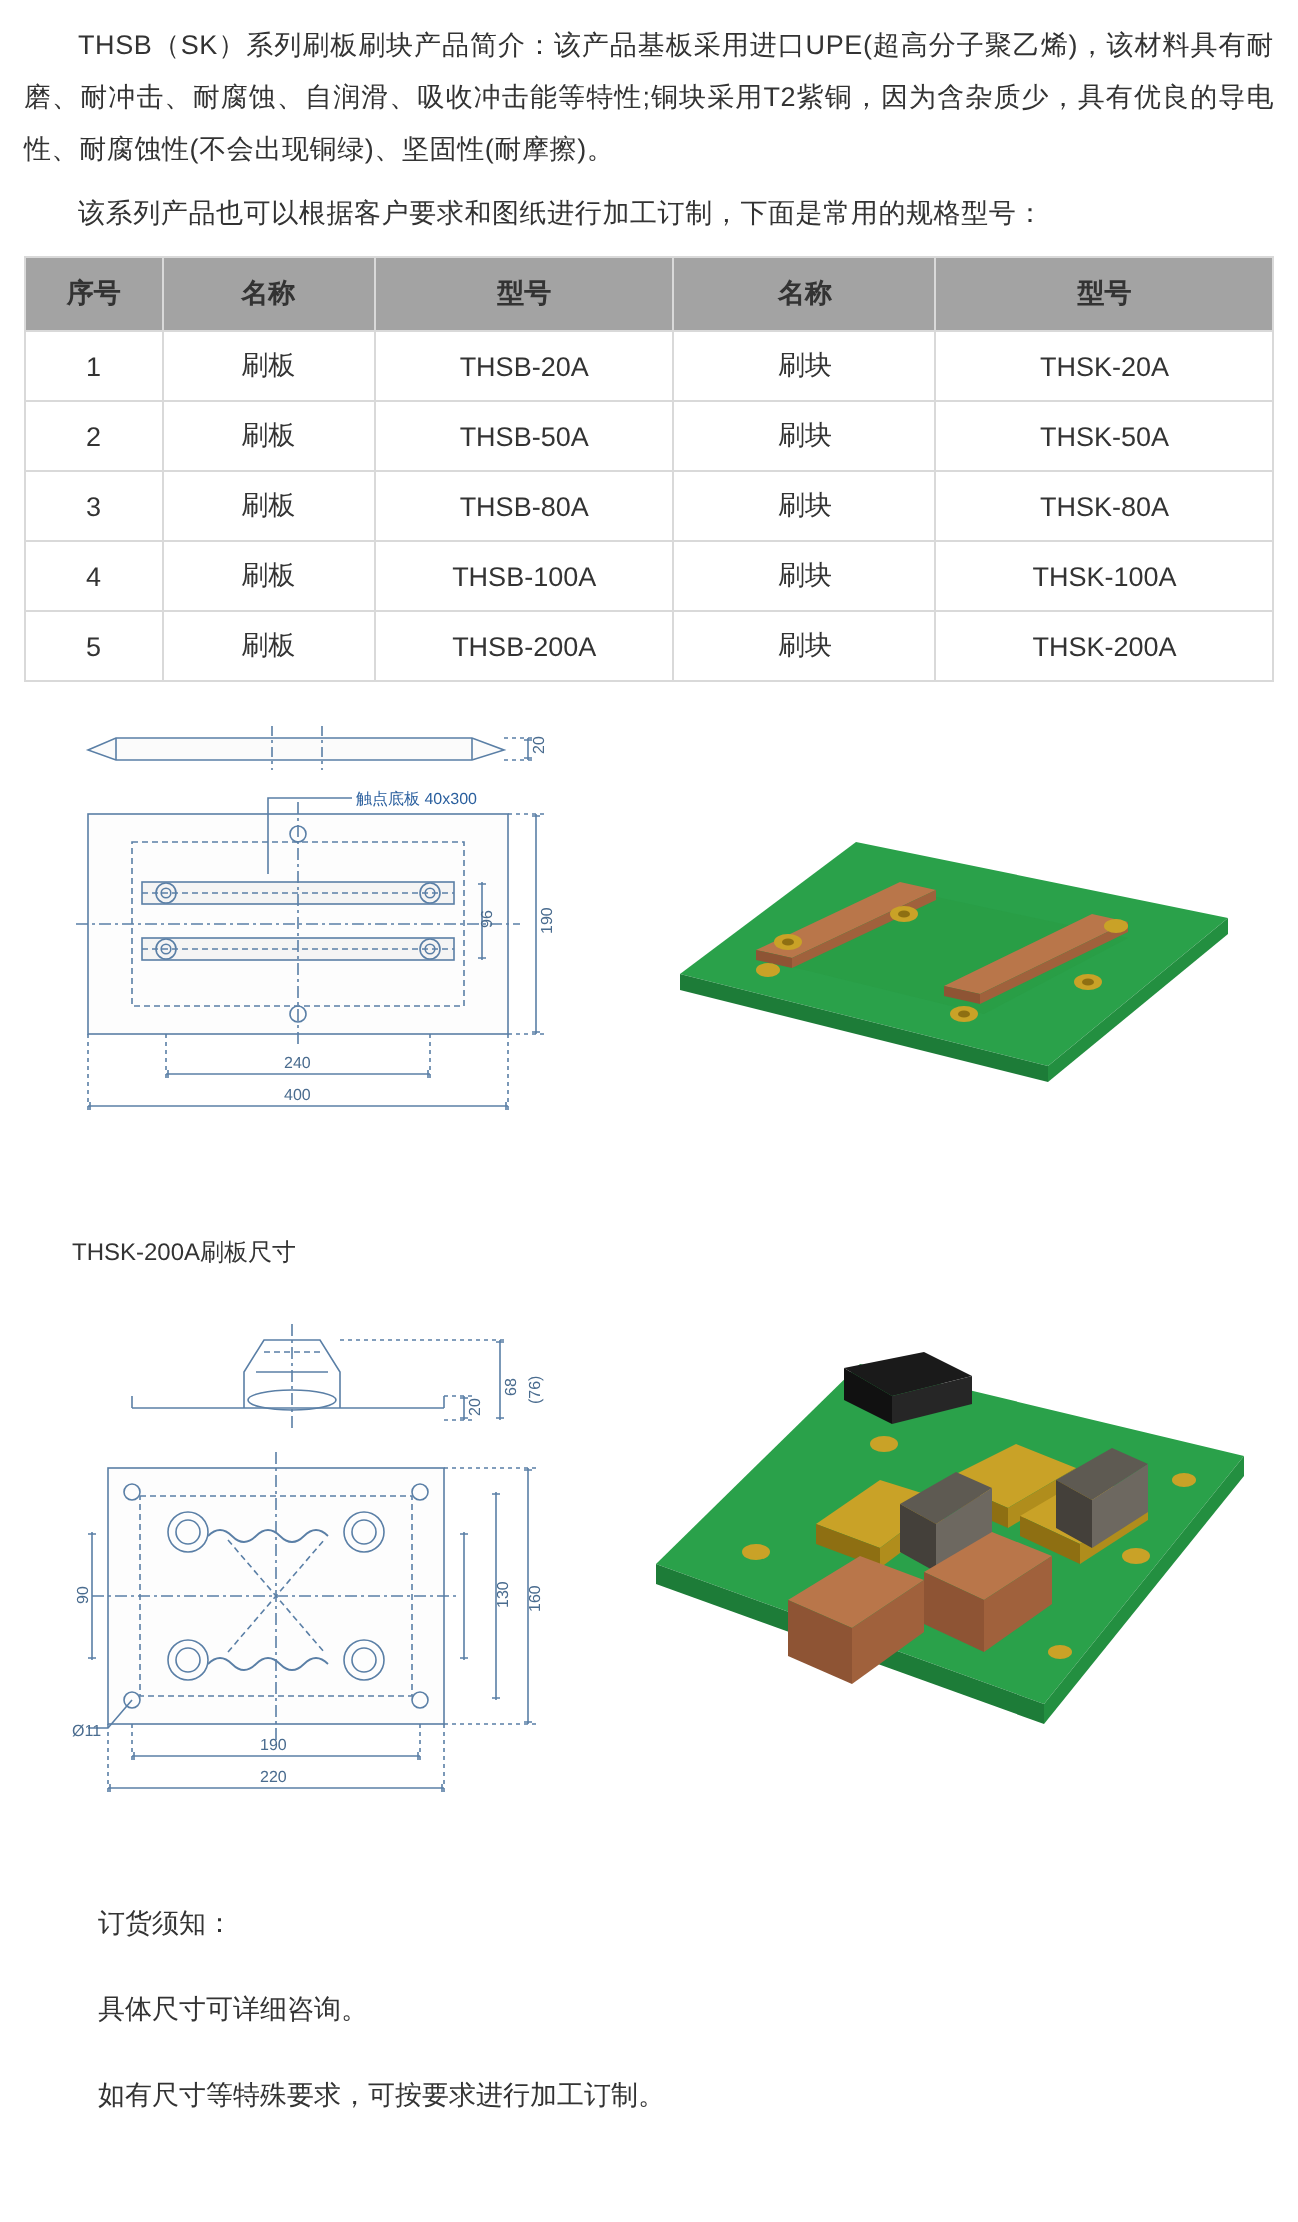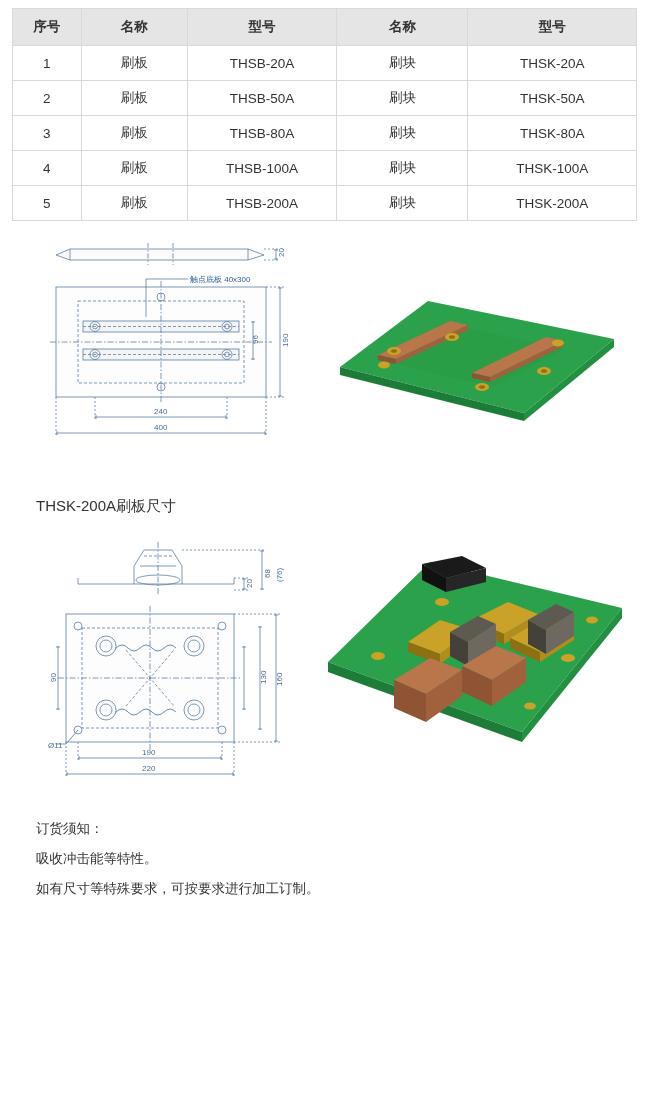--- a/index.html
+++ b/index.html
@@ -39,63 +39,63 @@
     font-size: 13.5px;
   }
   .spec-table th, .spec-table td {
     border: 1px solid #d9d9d9;
     text-align: center;
     height: 32px;
     color: #333;
     font-weight: normal;
   }
   .spec-table thead th {
-    background: #e5e5e5;
+    background: #a3a3a3;
     font-weight: bold;
     height: 34px;
   }
   .spec-table col.c1 { width: 11%; }
   .spec-table col.c2 { width: 17%; }
   .spec-table col.c3 { width: 24%; }
   .spec-table col.c4 { width: 21%; }
   .spec-table col.c5 { width: 27%; }
 
   .note-line {
     padding: 14px 12px 0 22px;
     font-size: 13.5px;
     line-height: 24px;
     color: #333;
   }
   .caption {
     padding: 8px 23px 0 36px;
-    font-size: 15px;
+    font-size: 12px;
     line-height: 24px;
     color: #333;
   }
   .fig-block {
     position: relative;
     width: 649px;
   }
   .fig1 { height: 265px; }
   .fig2 { height: 290px; }
 
   .drawing {
     position: absolute;
-    left: 48px;
+    left: 36px;
     top: 8px;
     text-align: right;
   }
   .photo {
     position: absolute;
   }
   .footer {
     padding: 6px 12px 16px 36px;
   }
   .footer p {
-    margin: 0;
+    margin: 13px;
     font-size: 13.5px;
     line-height: 30px;
     color: #333;
   }
   svg { display: block; }
   .dim-text {
     font-family: "Liberation Sans", sans-serif;
     font-size: 8px;
     fill: #4a6c8f;
   }
@@ -103,20 +103,24 @@
     font-family: "Liberation Sans", sans-serif;
     font-size: 8px;
     fill: #2a5f9e;
   }
 </style>
 </head>
 <body>
 
 <div class="page">
 
+  <div class="intro">
+    <p>THSB（SK）系列刷板刷块产品简介：该产品基板采用进口UPE(超高分子聚乙烯)，该材料具有耐磨、耐冲击、耐腐蚀、自润滑、吸收冲击能等特性;铜块采用T2紫铜，因为含杂质少，具有优良的导电性、耐腐蚀性(不会出现铜绿)、坚固性(耐摩擦)。</p>
+    <p>该系列产品也可以根据客户要求和图纸进行加工订制，下面是常用的规格型号：</p>
+  </div>
 
   <table class="spec-table">
     <colgroup>
       <col class="c1">
         <col class="c2">
         <col class="c3">
         <col class="c4">
         <col class="c5">
     </colgroup>
     <thead>
@@ -392,17 +396,17 @@
           <ellipse cx="270" cy="74" rx="6" ry="3.5" fill="#c9a227"></ellipse>
           <ellipse cx="208" cy="160" rx="6" ry="3.5" fill="#c9a227"></ellipse>
         </g>
       </svg>
     </div>
   </div>
 
 
   <div class="footer">
     <p>订货须知：</p>
-    <p>吸收冲击能等特性。</p>
+    <p>具体尺寸可详细咨询。</p>
     <p>如有尺寸等特殊要求，可按要求进行加工订制。</p>
   </div>
 
 </div>
 
 </body></html>

